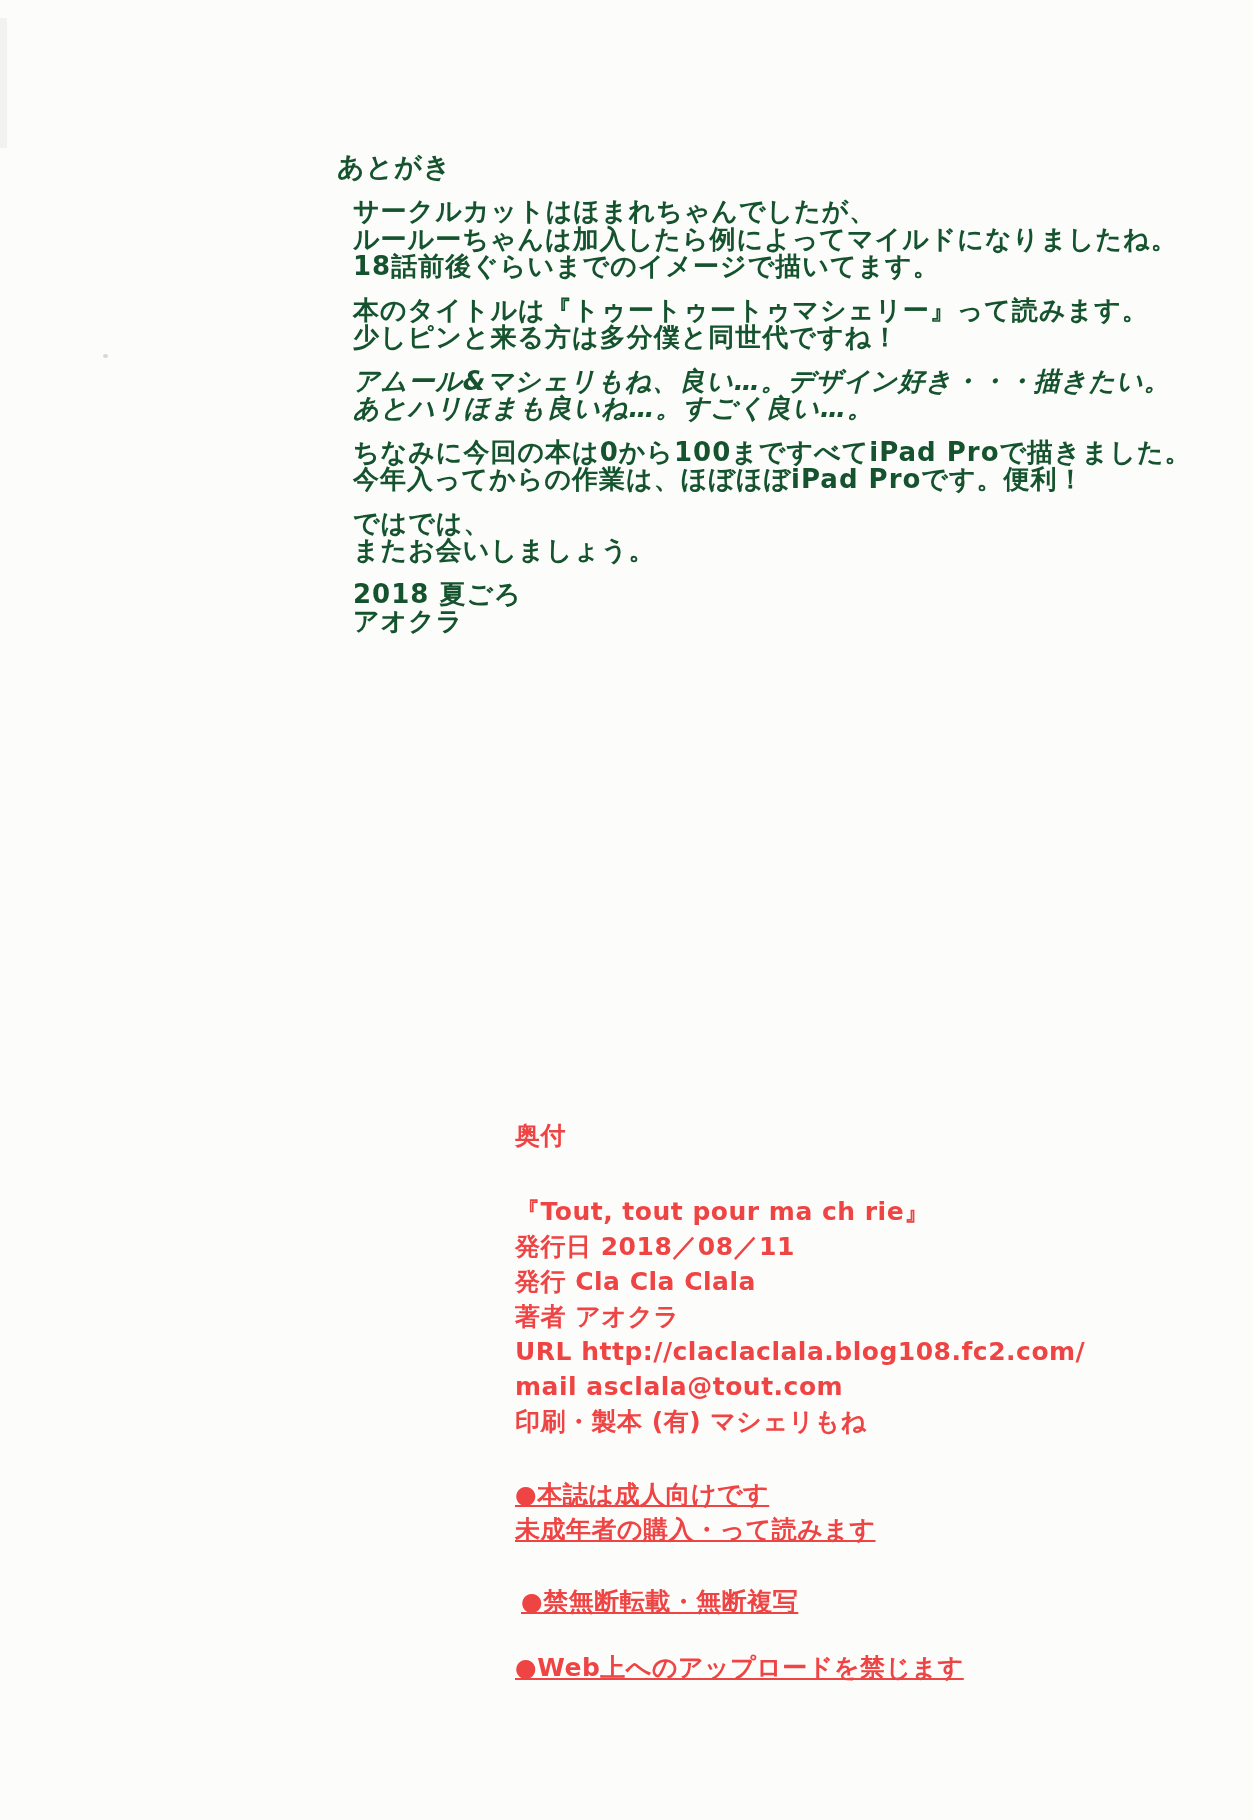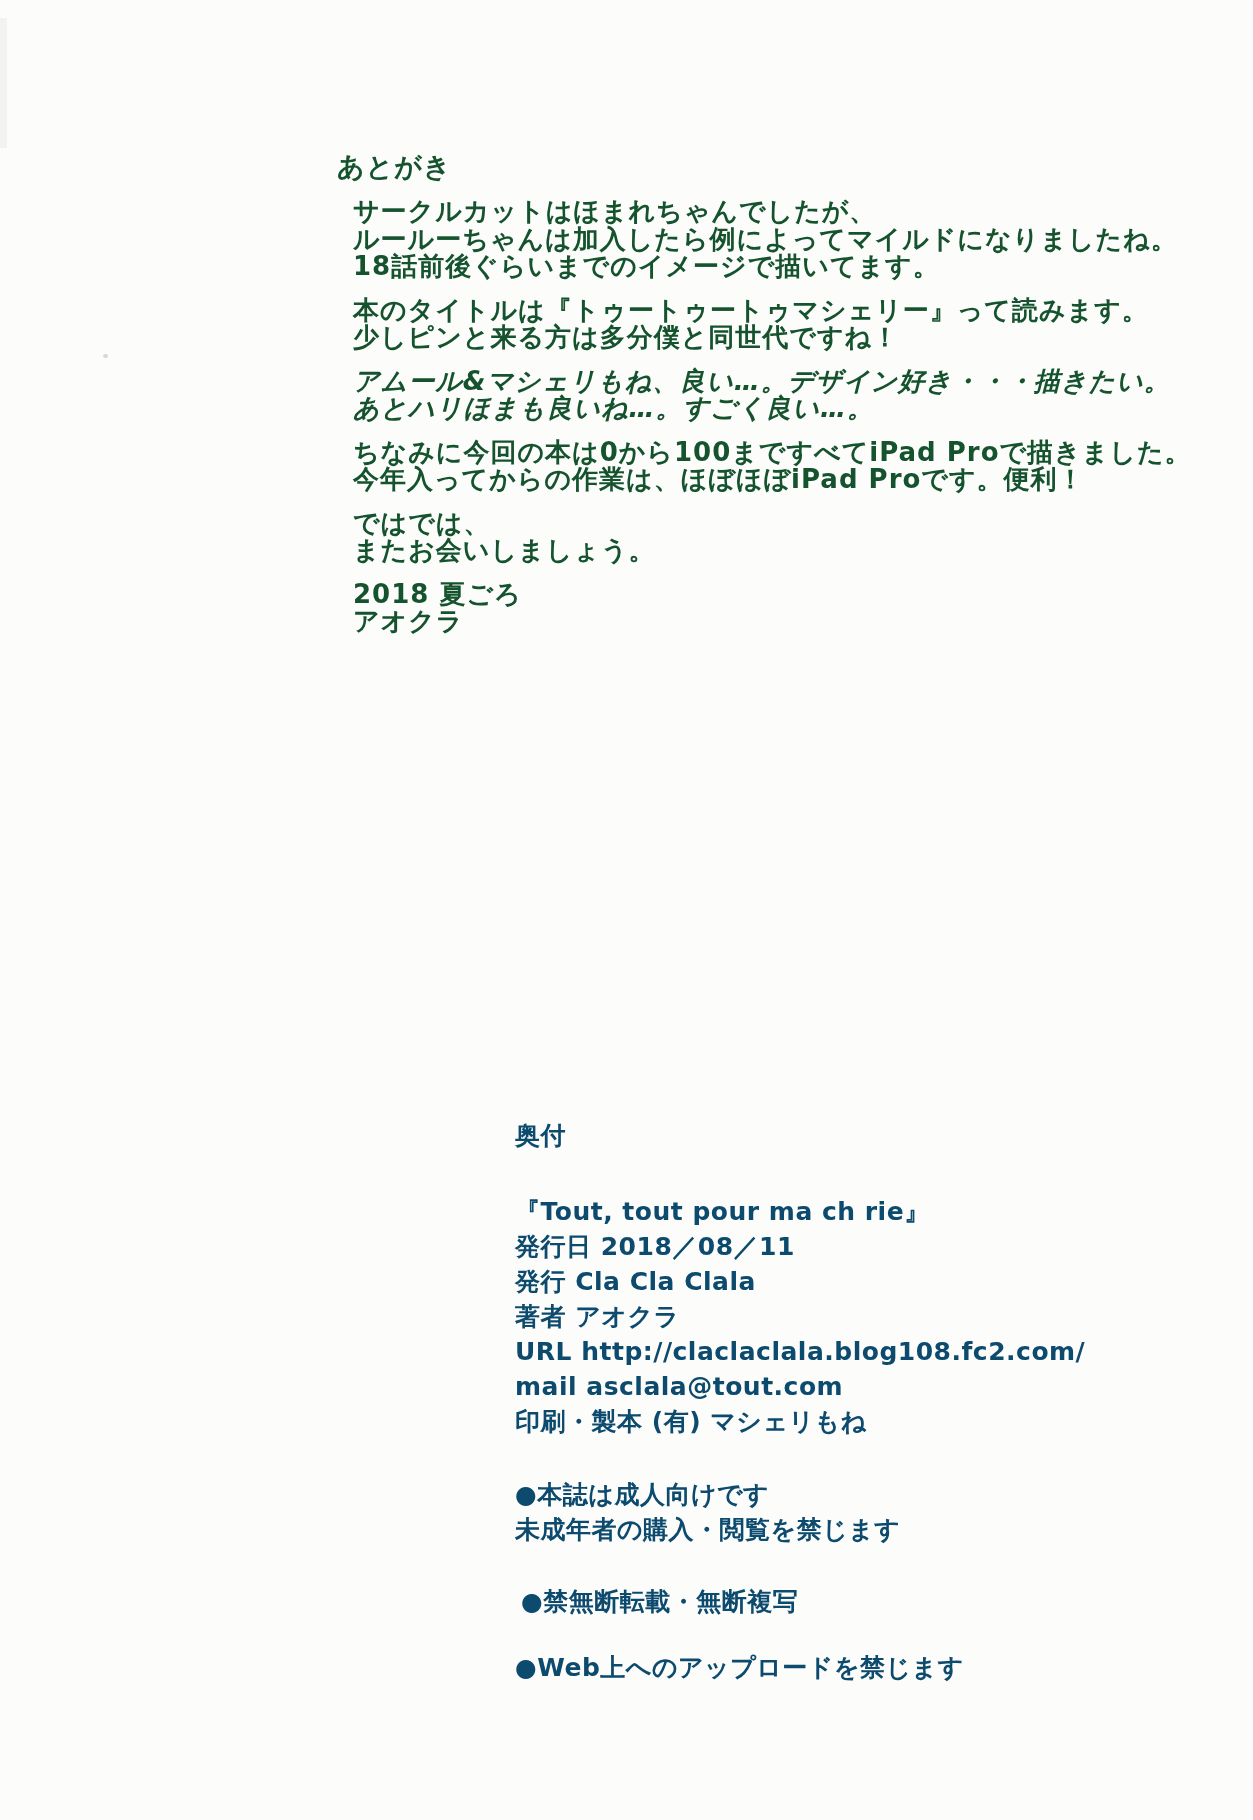--- a/index.html
+++ b/index.html
@@ -28,27 +28,27 @@
   .p2{ margin-top:24px; }
   .p3{ margin-top:25px;font-style:italic; }
   .p4{ margin-top:25px; }
   .p5{ margin-top:52px; }
   .sig{ margin-top:53px; }
   
   .colophon{
     position:absolute;
     left:515px; top:1120px; width:620px;
     font-size:25px; font-weight:700;
-    color:#0c4a6e;
+    color:#ef4444;
     letter-spacing:0.5px;
   }
   .colophon .heading{ line-height:32px; }
   .colophon .lines{ margin-top:42px; }
   .colophon .lines div{ line-height:35px; white-space:nowrap; }
-  .colophon .notices{ margin-top:38px; }
+  .colophon .notices{ margin-top:38px;text-decoration:underline; }
   .colophon .notices div{ line-height:35px; white-space:nowrap; }
   .colophon .gap-md{ margin-top:37px;margin-left:6px; }
   .colophon .gap-sm{ margin-top:31px; }
   
   .speck{
     position:absolute; border-radius:50%;
     background:#c8c8c6; opacity:.7;
   }
   .speck-1{ left:103px; top:354px; width:5px; height:4px; }
   .edge-shade{
@@ -107,19 +107,19 @@
       <div>発行日 2018／08／11</div>
       <div>発行 Cla Cla Clala</div>
       <div>著者 アオクラ</div>
       <div>URL http://claclaclala.blog108.fc2.com/</div>
       <div>mail asclala@tout.com</div>
       <div>印刷・製本 (有) マシェリもね</div>
     </div>
 
     <div class="notices">
       <div>●本誌は成人向けです</div>
-      <div>未成年者の購入・閲覧を禁じます</div>
+      <div>未成年者の購入・って読みます</div>
       <div class="gap-md">●禁無断転載・無断複写</div>
       <div class="gap-sm">●Web上へのアップロードを禁じます</div>
     </div>
   </section>
 
 </div>
 
 </body></html>

